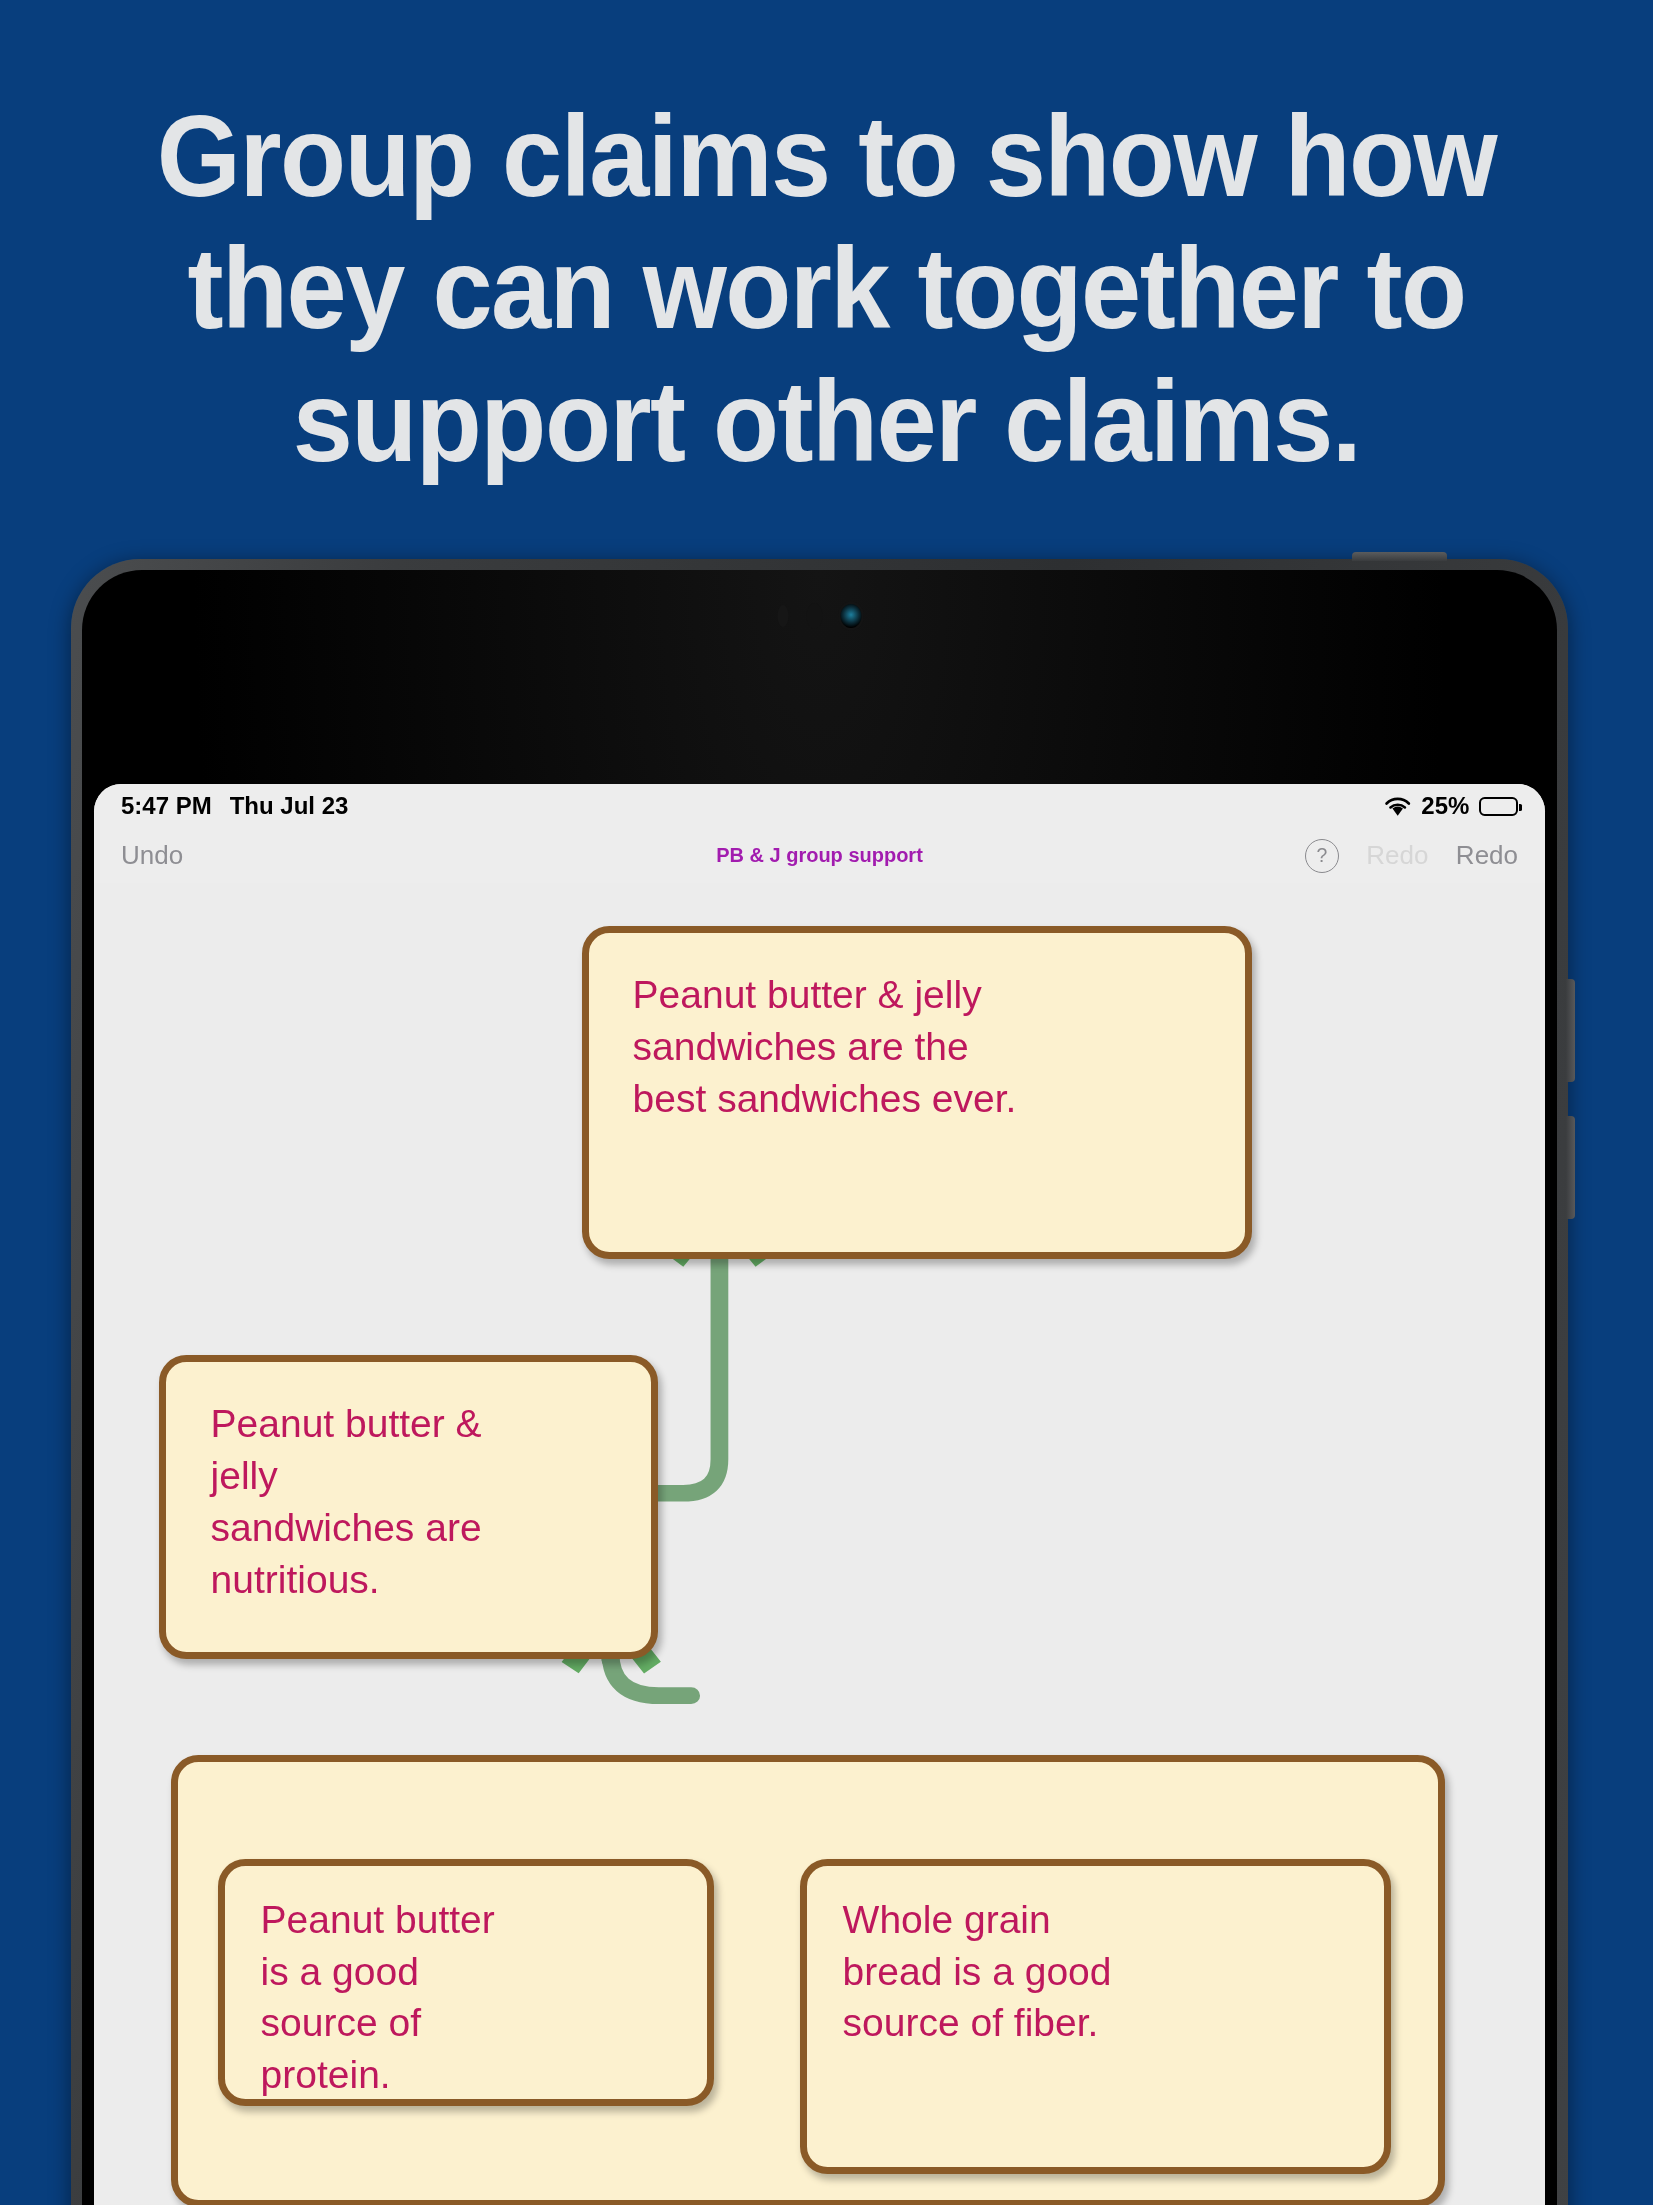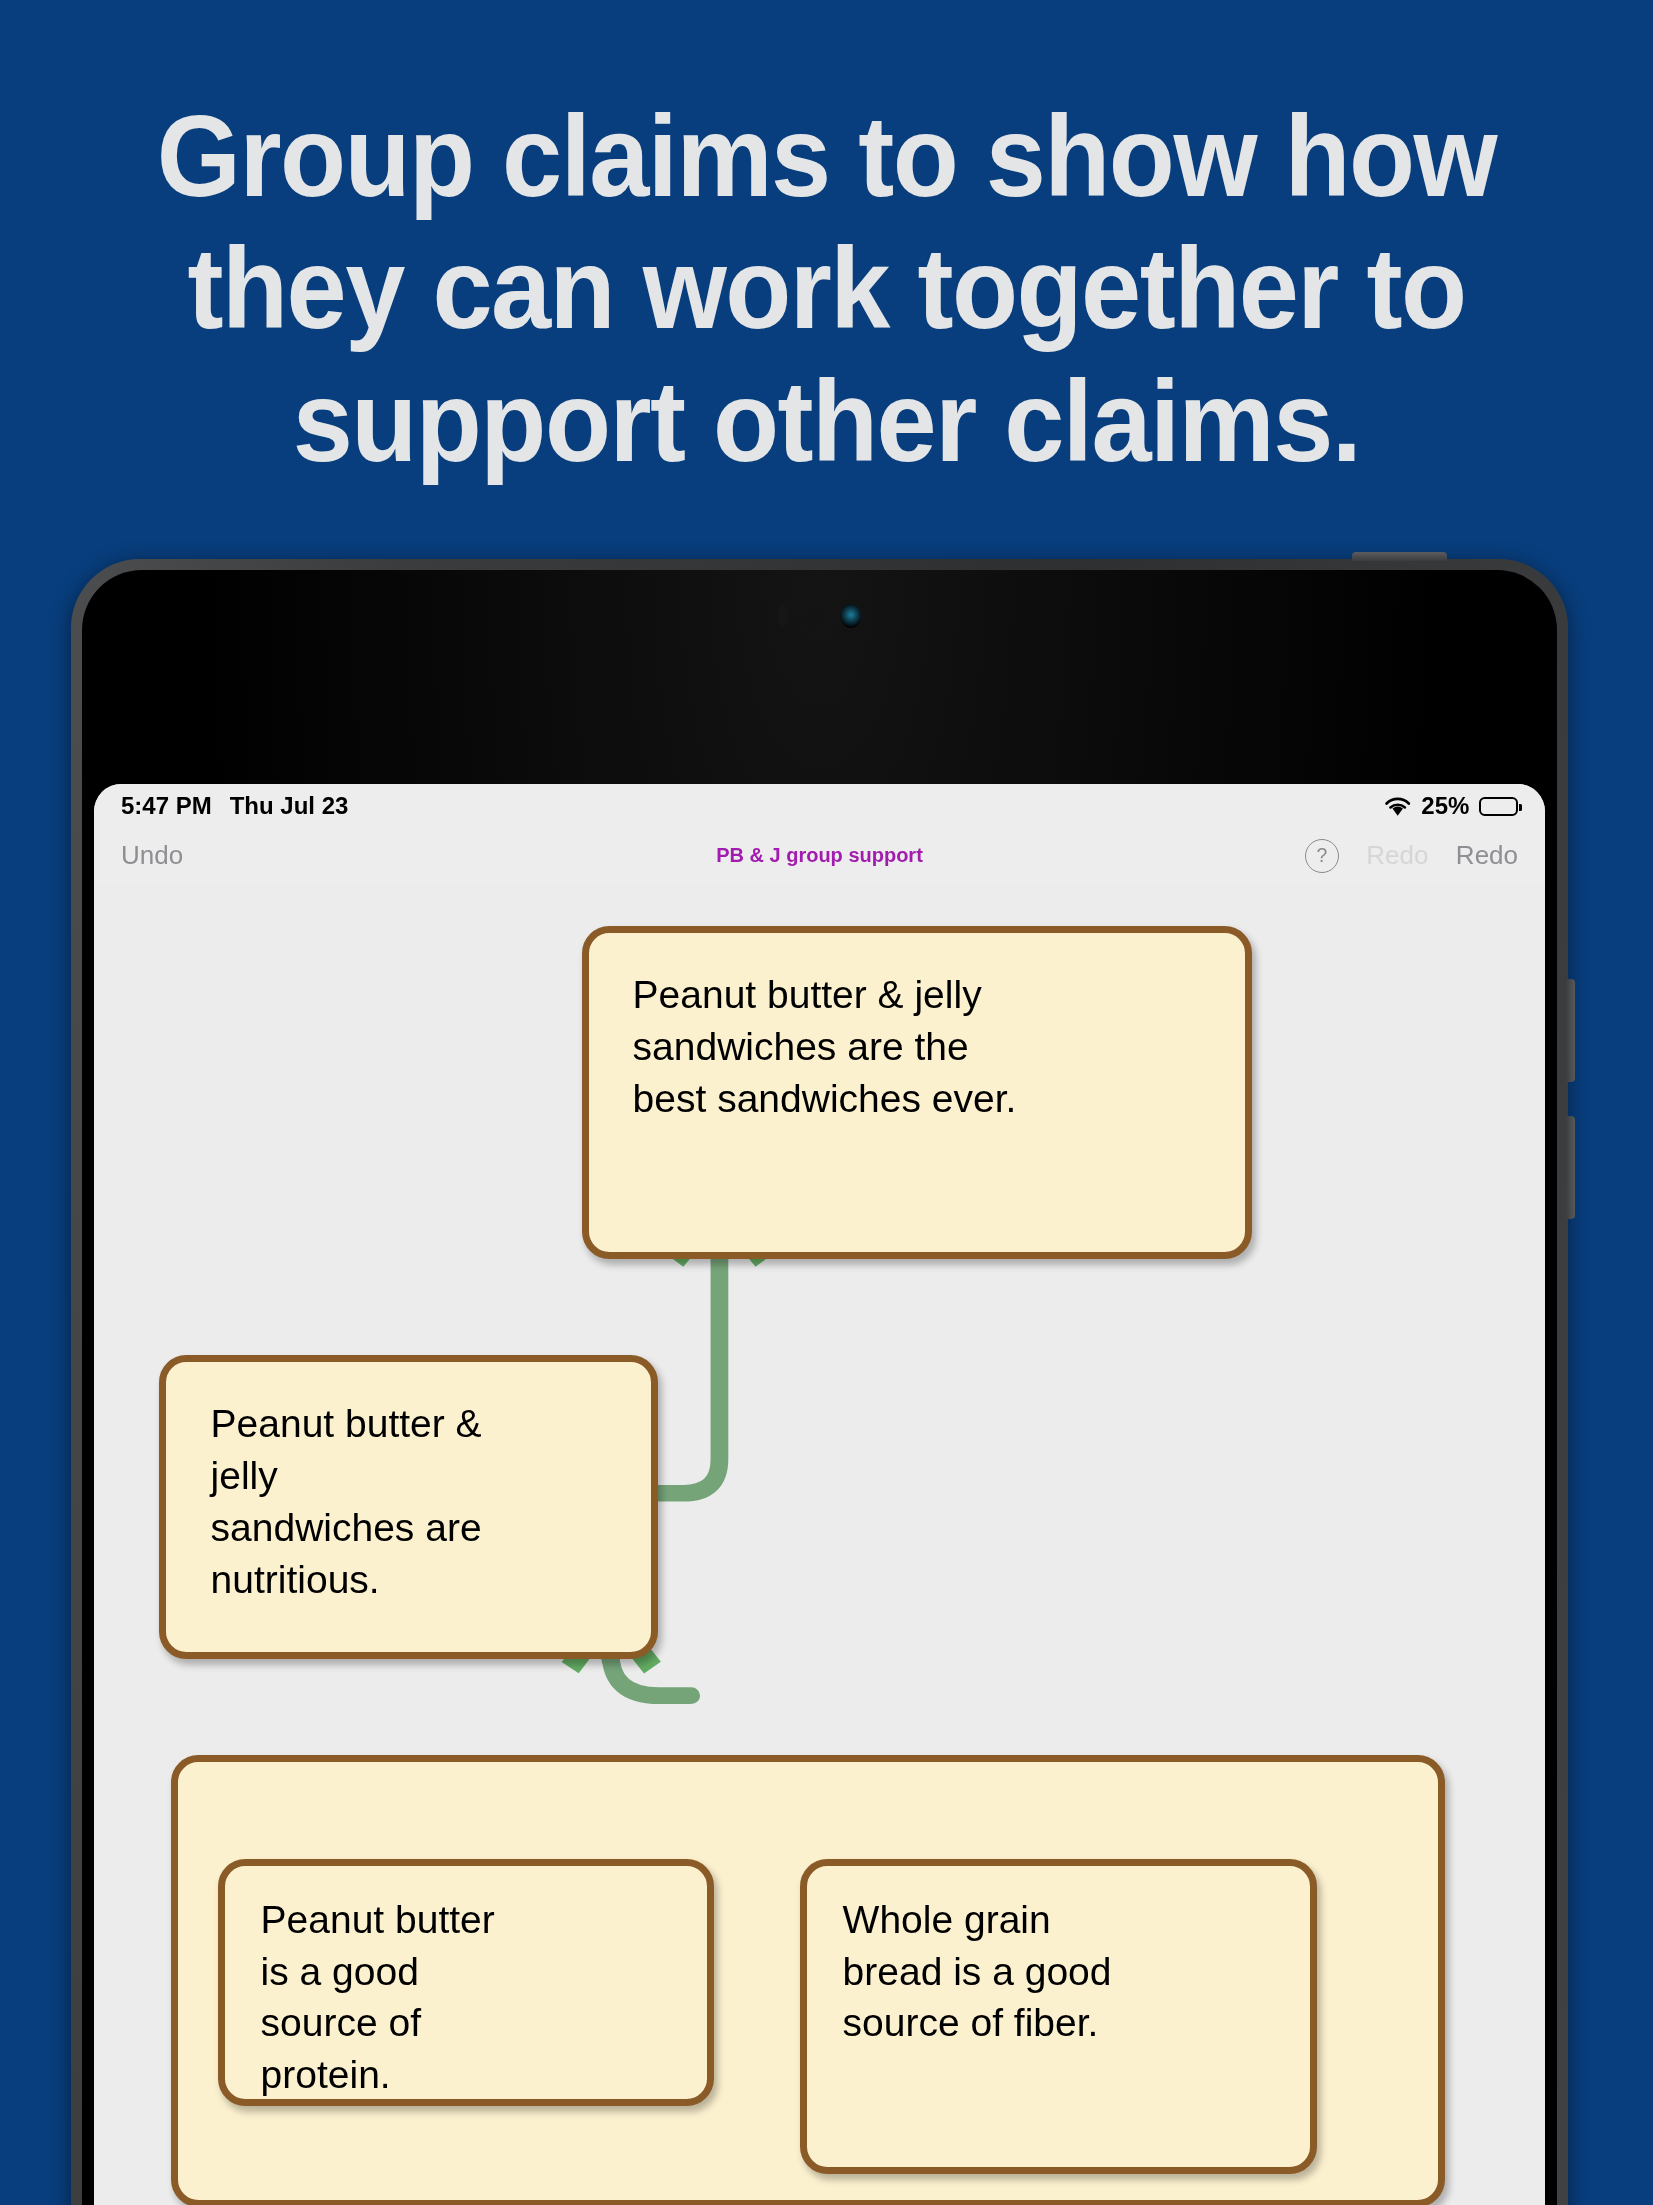--- a/index.html
+++ b/index.html
@@ -138,41 +138,41 @@
     left:0;right:0;top:99px;bottom:0;
     background:#ececec;
   }
   .card{
     position:absolute;
     background:#fcf1cf;
     border:7.3px solid #8a5a27;
     border-radius:27.4px;
     box-shadow:3.2px 5.7px 7.3px rgba(0,0,0,.26);
     box-sizing:border-box;
-    color:#000000;
+    color:#be185d;
     font-size:39px;
     line-height:1.33;
     padding:29px 26px;
     white-space:pre-line;
   }
   .card.c-top{ left:488px; top:43px; width:670px; height:333px; padding:36px 44px; }
   .card.c-mid{ left:65px; top:472px; width:499px; height:304px; padding:36px 45px; }
 
   .group-box{
     position:absolute;
     left:77px; top:872px;
     width:1274px; height:452px;
     background:#fcf1cf;
     border:7.3px solid #8a5a27;
     border-radius:27.4px;
     box-shadow:3.2px 5.7px 7.3px rgba(0,0,0,.26);
     box-sizing:border-box;
   }
   .card.c-g1{ left:40px; top:97px; width:496px; height:247px; padding:27.4px 36px; }
-  .card.c-g2{ left:622px; top:97px; width:517px; height:315px; padding:27.4px 36px; }
+  .card.c-g2{ left:622px; top:97px; width:591px; height:315px; padding:27.4px 36px; }
 
   .arrows{
     position:absolute;
     left:0;top:0;width:100%;height:100%;
     pointer-events:none;
   }
 </style>
 </head>
 <body>
 

